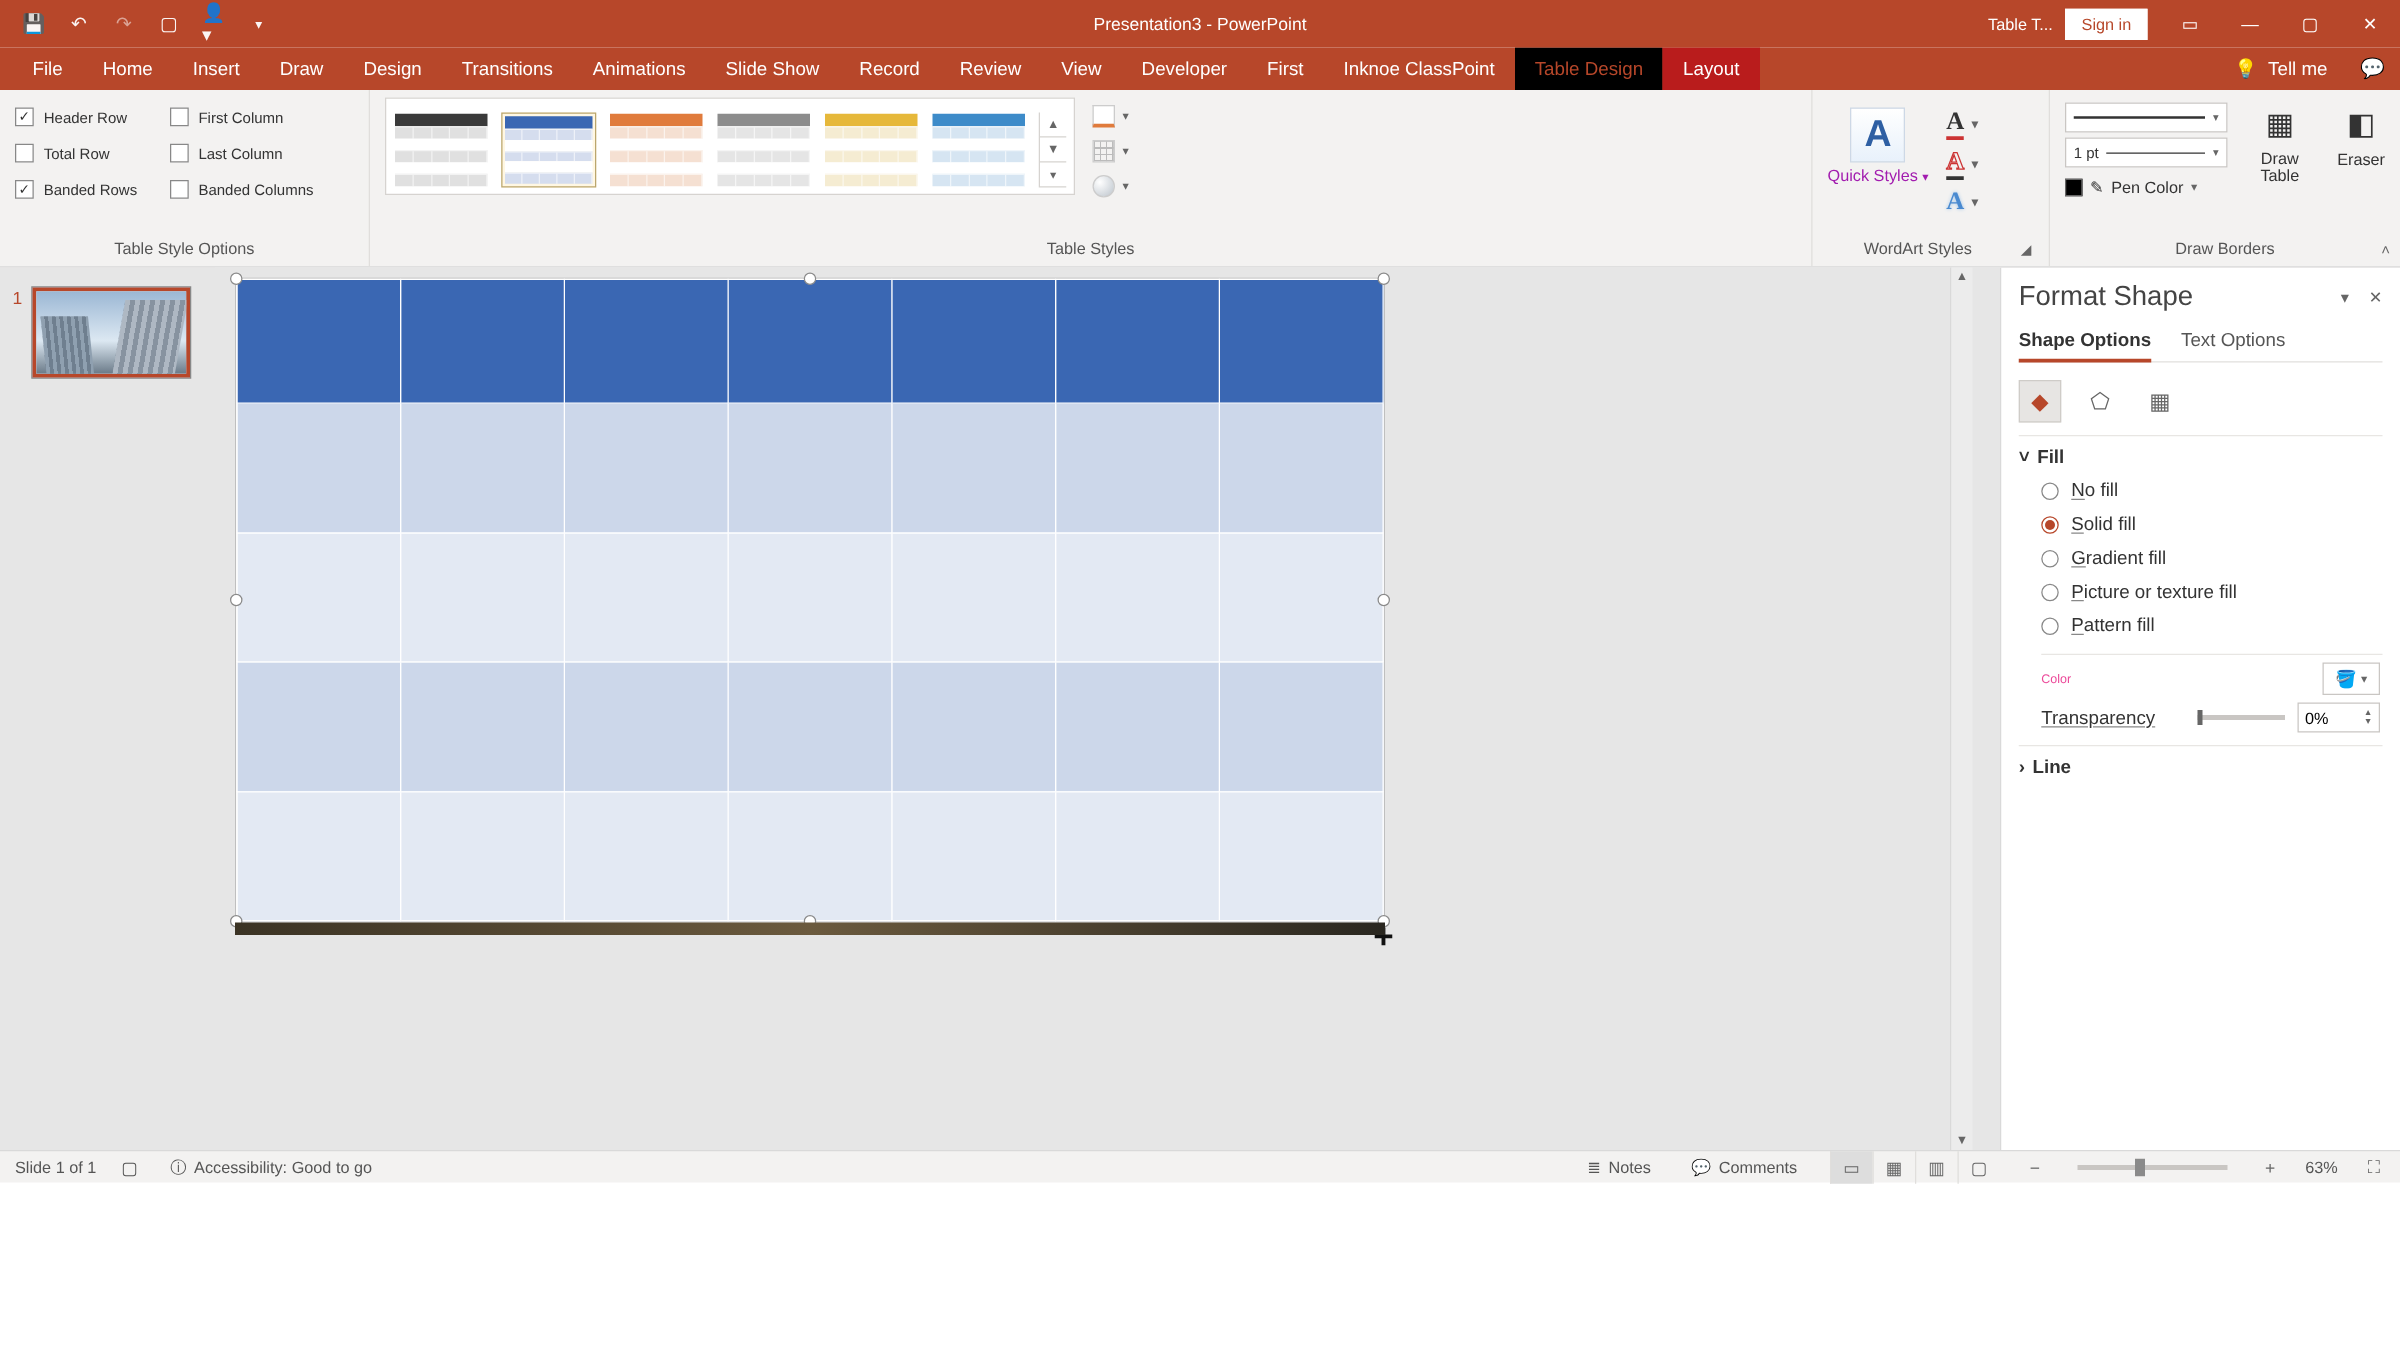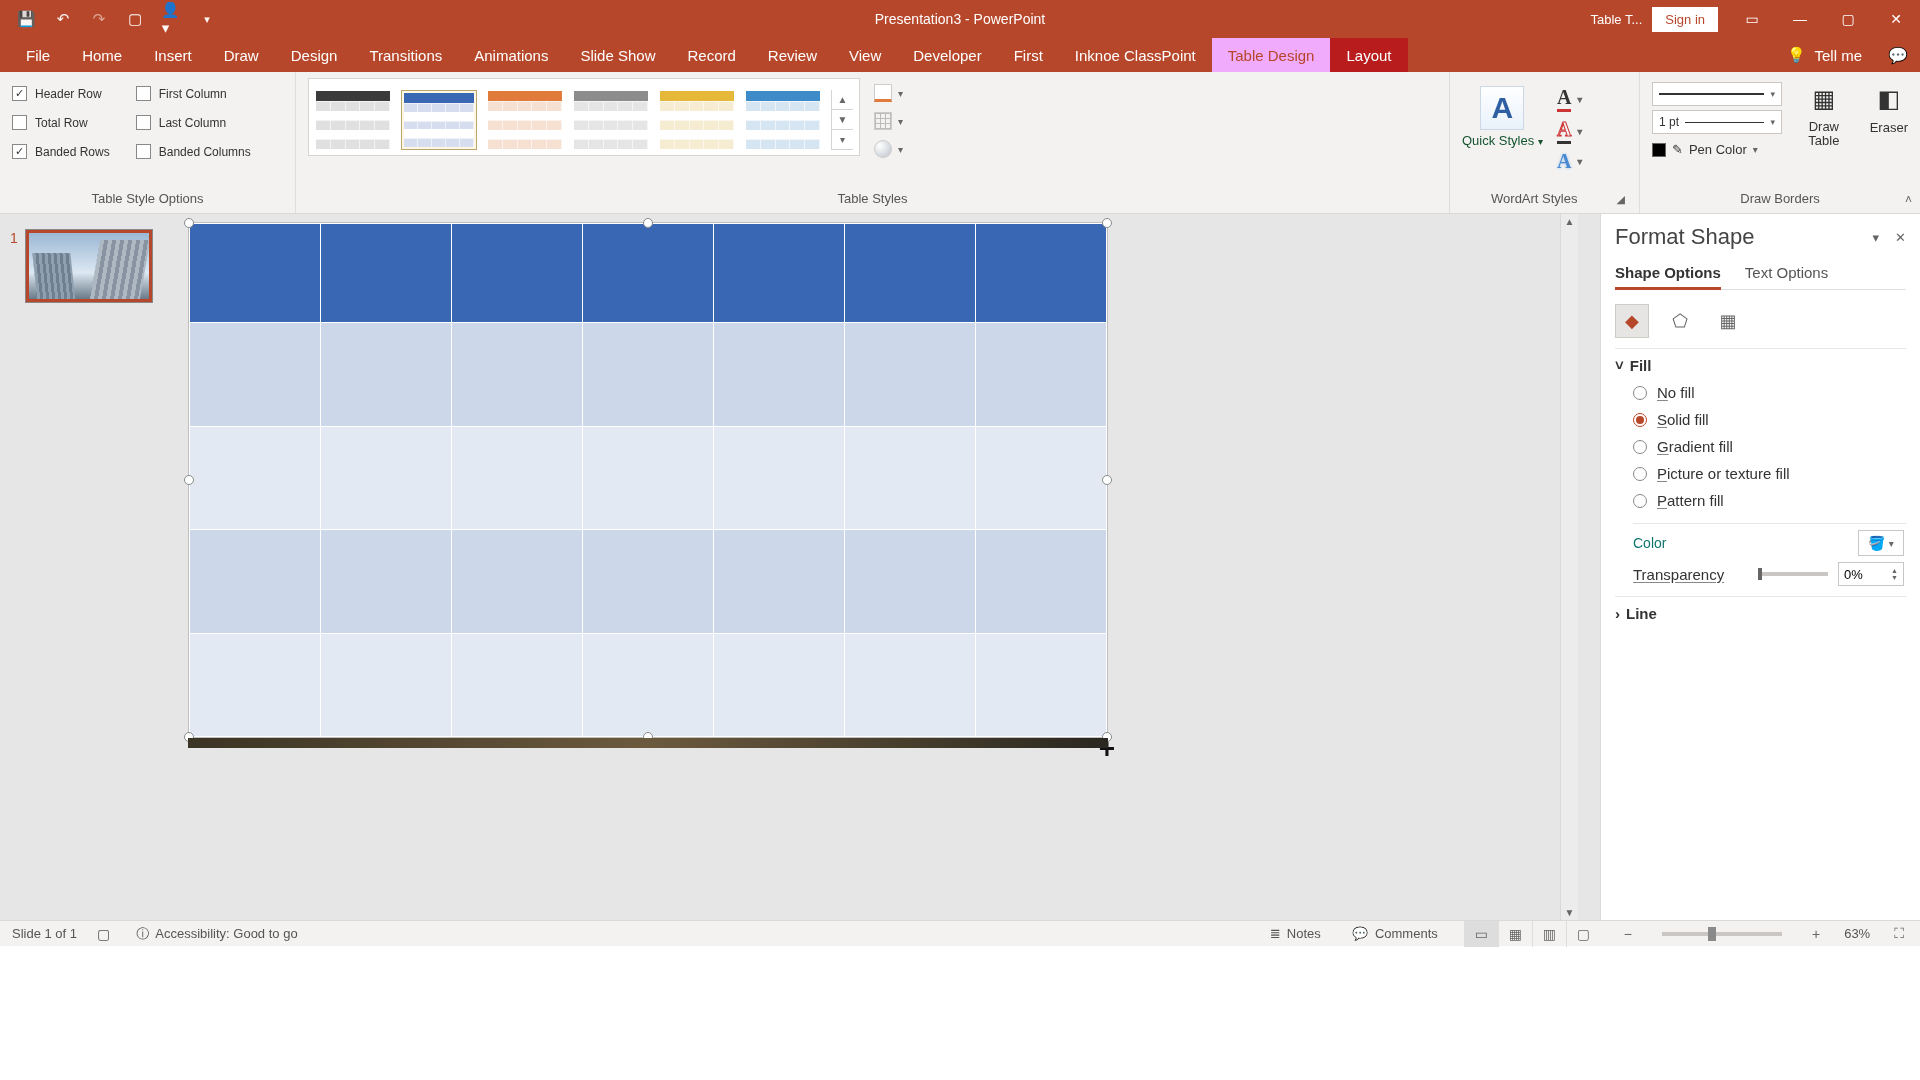--- a/index.html
+++ b/index.html
@@ -52,21 +52,21 @@
 .mini-chev{font-size:10px;color:#666;}
 
 
 .wa-col { display:flex; align-items:flex-start; gap:14px; padding-top:8px;}
 .wa-big { width:44px; height:44px; display:flex; align-items:center; justify-content:center; font-size:30px; font-weight:bold;
   background:linear-gradient(#fff,#e8f1fb); border:1px solid #cdd8e6; color:#2e5fa3;}
 .wa-btn-col { display:flex; flex-direction:column; gap:6px; }
 .wa-row { display:flex; align-items:center; gap:6px; font-size:16px; font-weight:bold;}
 .wa-A { font-family:"Times New Roman",serif; font-size:20px;}
 .launcher{font-size:11px;color:#666;padding:0 2px;}
-.qs-label{font-size:13px;color:#14532d;text-align:right;margin-top:3px;}
+.qs-label{font-size:13px;color:#a21caf;text-align:right;margin-top:3px;}
 
 
 .db-left{display:flex;flex-direction:column;gap:4px;padding-top:4px;}
 .db-combo{width:130px;height:24px;border:1px solid #c9c6c3;background:#fff;display:flex;align-items:center;padding:0 6px;font-size:12px;color:#333;position:relative;}
 .db-combo .line{flex:1;height:0;border-top:2px solid #333;}
 .db-combo .chev{font-size:9px;color:#666;margin-left:6px;}
 .pencolor{display:flex;align-items:center;gap:6px;font-size:13px;color:#333;margin-top:4px;}
 .pc-sw{width:14px;height:14px;background:#000;border:1px solid #666;}
 .db-right{display:flex;gap:18px;padding-top:4px;margin-left:14px;}
 .db-big{display:flex;flex-direction:column;align-items:center;gap:4px;font-size:13px;color:#333;}
@@ -173,21 +173,21 @@
     <div class="ribbon-tab">Design</div>
     <div class="ribbon-tab">Transitions</div>
     <div class="ribbon-tab">Animations</div>
     <div class="ribbon-tab">Slide Show</div>
     <div class="ribbon-tab">Record</div>
     <div class="ribbon-tab">Review</div>
     <div class="ribbon-tab">View</div>
     <div class="ribbon-tab">Developer</div>
     <div class="ribbon-tab">First</div>
     <div class="ribbon-tab">Inknoe ClassPoint</div>
-    <div class="ribbon-tab active" style="background: #f0abfc; color: rgb(183, 71, 42);">Table Design</div>
+    <div class="ribbon-tab active" style="background: #000000; color: rgb(183, 71, 42);">Table Design</div>
     <div class="ribbon-tab active">Layout</div>
     <div class="spacer"></div>
     <div class="tellme">
       <span>💡</span>
       <span>Tell me</span>
     </div>
     <div class="share-ic">💬</div>
   </div>
 
 <div class="ribbon">
@@ -674,21 +674,21 @@
           <span class="radio"></span>
           <span><span class="ul">P</span>icture or texture fill</span>
         </div>
         <div class="radio-row">
           <span class="radio"></span>
           <span><span class="ul">P</span>attern fill</span>
         </div>
       </div>
     <div style="border-top:1px solid #e8e6e3;margin:4px 0 0 18px;"></div>
     <div class="pane-row-split" style="margin-left:18px;">
-      <span style="font-size:14px;color:#0f766e;">Color</span>
+      <span style="font-size:10px;color:#ec4899;">Color</span>
       <div class="color-well">
         <span class="color-bucket">🪣</span>
         <span class="mini-chev">▾</span>
       </div>
     </div>
     <div class="pane-row-split" style="margin-left:18px;">
       <span style="font-size:15px;color:#333;"><span class="ul">Transparency</span></span>
       <div class="trans-row">
         <div class="slider">
             <div class="slider-thumb"></div>

